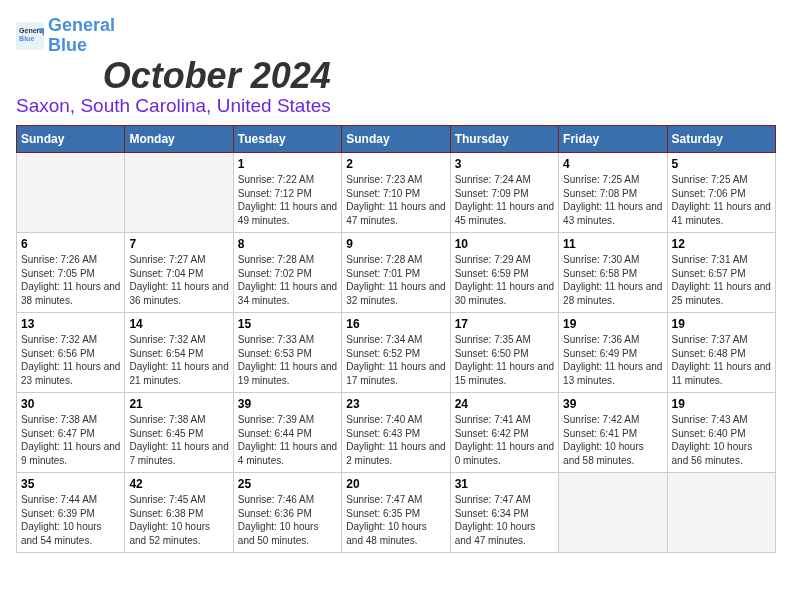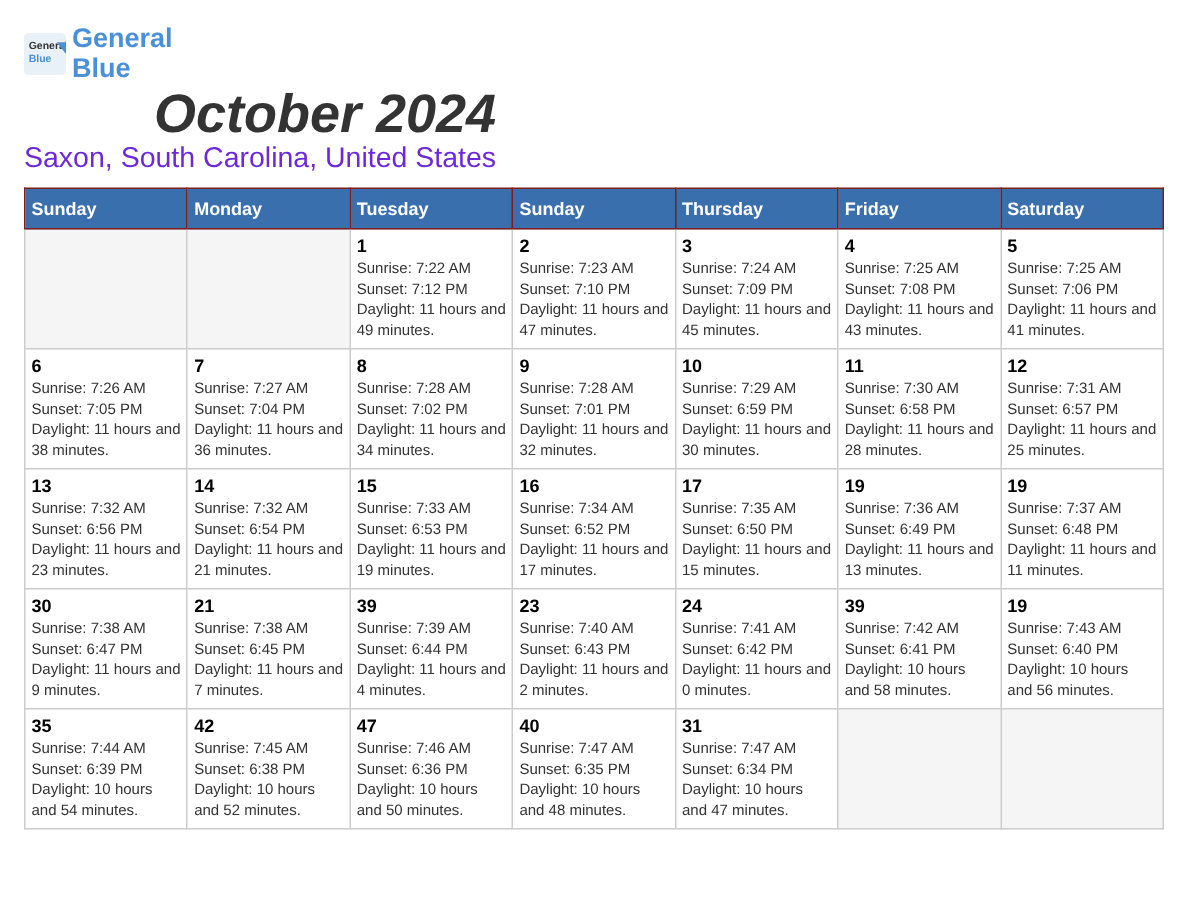--- a/index.html
+++ b/index.html
@@ -240,25 +240,25 @@
       <tr>
         <td>
           <span class="day-num">35</span>
           <div class="cell-text">Sunrise: 7:44 AM<br>Sunset: 6:39 PM<br>Daylight: 10 hours and 54 minutes.</div>
         </td>
         <td>
           <span class="day-num">42</span>
           <div class="cell-text">Sunrise: 7:45 AM<br>Sunset: 6:38 PM<br>Daylight: 10 hours and 52 minutes.</div>
         </td>
         <td>
-          <span class="day-num">47</span>
+          <span class="day-num">25</span>
           <div class="cell-text">Sunrise: 7:46 AM<br>Sunset: 6:36 PM<br>Daylight: 10 hours and 50 minutes.</div>
         </td>
         <td>
-          <span class="day-num">40</span>
+          <span class="day-num">20</span>
           <div class="cell-text">Sunrise: 7:47 AM<br>Sunset: 6:35 PM<br>Daylight: 10 hours and 48 minutes.</div>
         </td>
         <td>
           <span class="day-num">31</span>
           <div class="cell-text">Sunrise: 7:47 AM<br>Sunset: 6:34 PM<br>Daylight: 10 hours and 47 minutes.</div>
         </td>
         <td class="empty"></td>
         <td class="empty"></td>
       </tr>
     </tbody>

